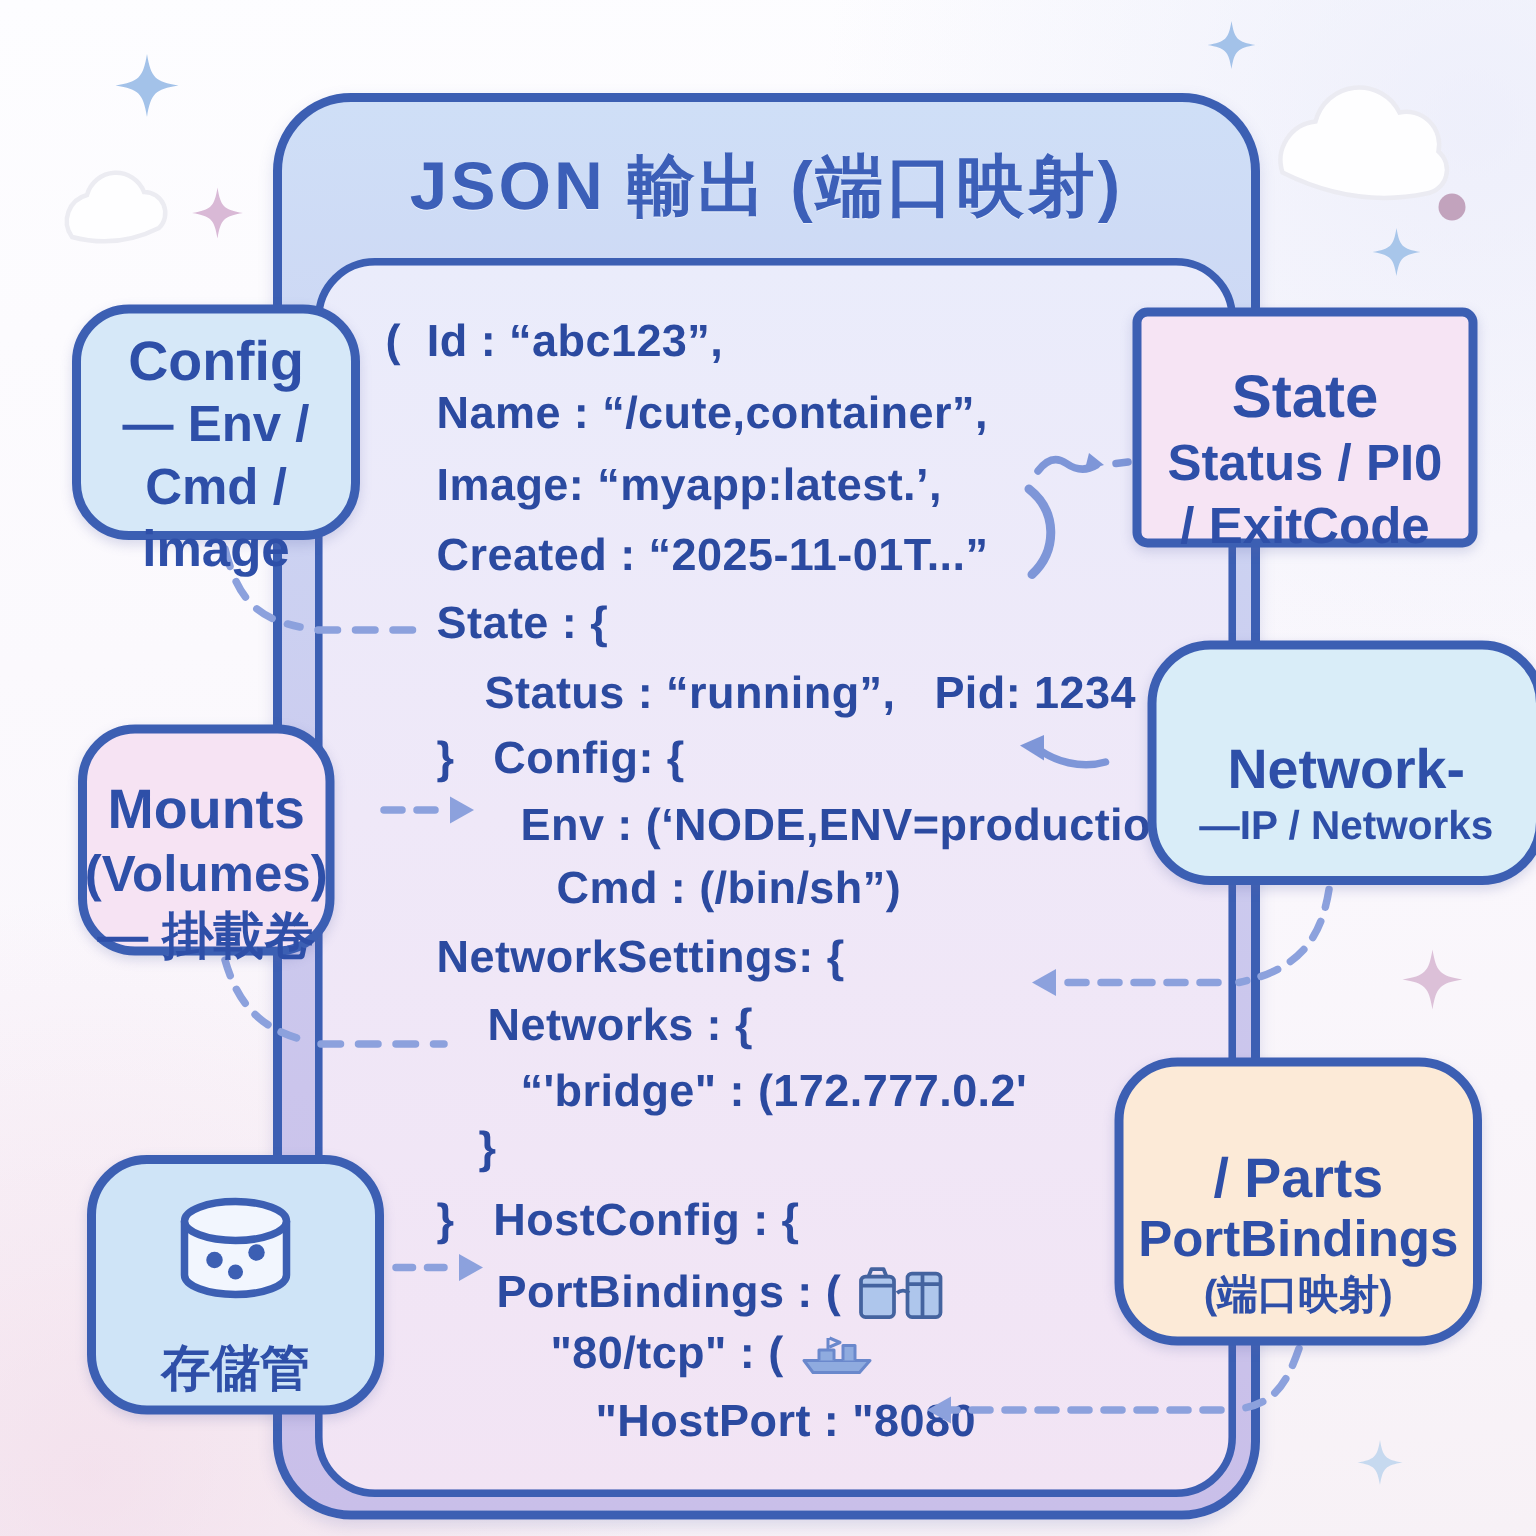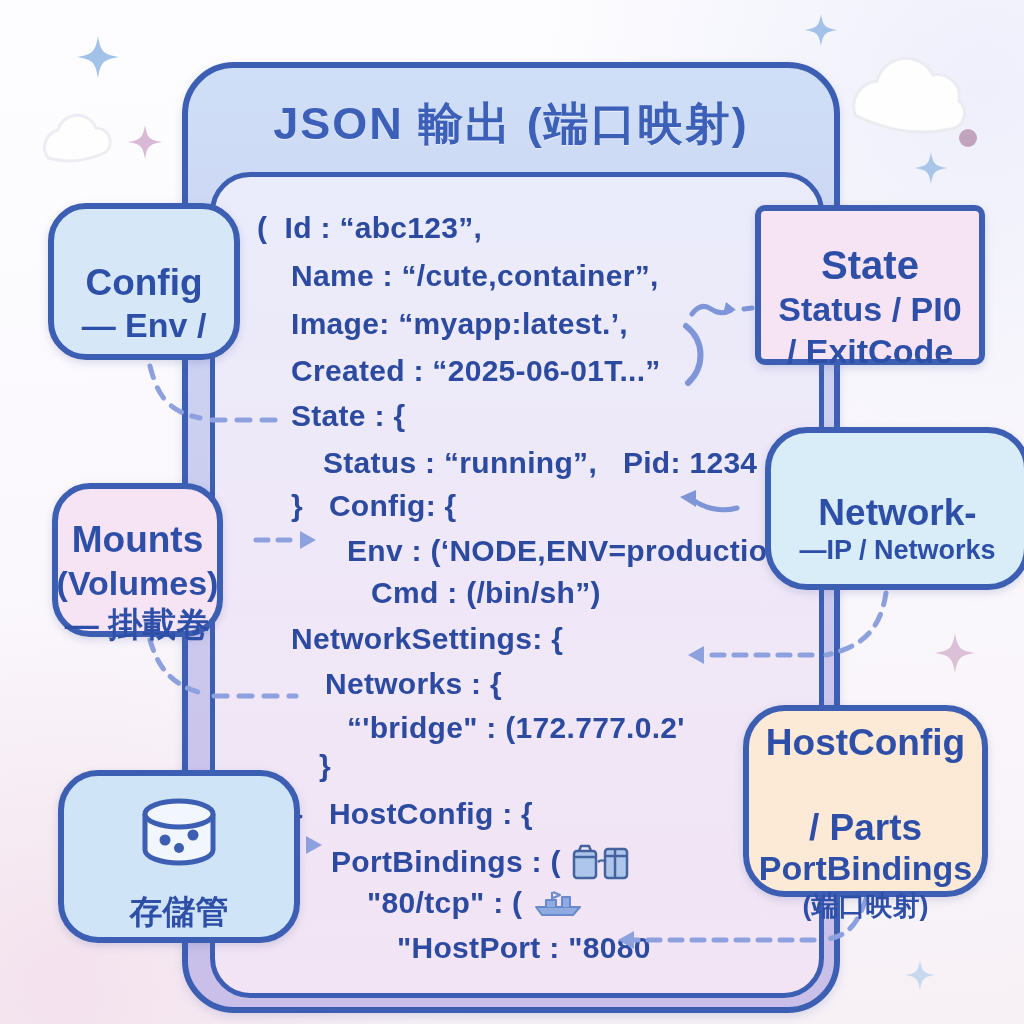--- a/index.html
+++ b/index.html
@@ -41,36 +41,36 @@
     text-align:center;border-radius:38px;box-shadow:0 3px 8px rgba(90,100,170,.22);
     color:#2e4fa8;line-height:1.22;
   }
   .callout .t1{font-size:37px;font-weight:bold;margin-top:43px;}
   .callout .t2{font-size:34px;font-weight:600;}
   .cfg{left:48px;top:203px;width:192px;height:157px;background:#d6e8f8;}
   .sta{left:755px;top:205px;width:230px;height:160px;background:#f6e4f4;border-radius:10px;}
   .mnt{left:52px;top:483px;width:171px;height:154px;background:#f6e3f3;}
   .net{left:765px;top:427px;width:265px;height:163px;background:#d9edf8;border-radius:42px;text-align:right;}
   .hcf{left:743px;top:705px;width:245px;height:192px;background:#fcead7;border-radius:42px;}
-  .sto{left:58px;top:770px;width:242px;height:173px;background:#cfe4f7;border-radius:40px;
+  .sto{left:58px;top:770px;width:198px;height:173px;background:#cfe4f7;border-radius:40px;
        justify-content:flex-start;padding-top:18px;}
   .sto .t1{font-size:33px;font-weight:bold;margin-top:6px;}
   .overlay{left:0;top:0;pointer-events:none;}
 </style>
 </head>
 <body>
 
 <div class="abs main-card">
   <div class="card-title">JSON 輸出 (端口映射)</div>
 
   <div class="code-panel">
     <div class="code-line" style="left:42px;top:34px"><span>(  Id : “abc123”,</span></div>
     <div class="code-line" style="left:76px;top:82px"><span>Name : “/cute,container”,</span></div>
     <div class="code-line" style="left:76px;top:130px"><span>Image: “myapp:latest.’,</span></div>
-    <div class="code-line" style="left:76px;top:177px"><span>Created : “2025-06-01T...”</span></div>
+    <div class="code-line" style="left:76px;top:177px"><span>Created : “2025-11-01T...”</span></div>
     <div class="code-line" style="left:76px;top:222px"><span>State : {</span></div>
     <div class="code-line" style="left:108px;top:269px"><span>Status : “running”,   Pid: 1234</span></div>
     <div class="code-line" style="left:76px;top:312px"><span>}   Config: {</span></div>
     <div class="code-line" style="left:132px;top:357px"><span>Env : (‘NODE,ENV=production</span></div>
     <div class="code-line" style="left:156px;top:399px"><span>Cmd : (/bin/sh”)</span></div>
     <div class="code-line" style="left:76px;top:445px"><span>NetworkSettings: {</span></div>
     <div class="code-line" style="left:110px;top:490px"><span>Networks : {</span></div>
     <div class="code-line" style="left:132px;top:534px"><span>“'bridge" : (172.777.0.2'</span></div>
     <div class="code-line" style="left:104px;top:572px"><span>}</span></div>
     <div class="code-line" style="left:76px;top:620px"><span>}   HostConfig : {</span></div>
@@ -159,41 +159,41 @@
 
   <g>
     <path d="M866,899 C858,922 850,935 828,939 M814,940 H632" stroke="#8ca1dd" stroke-width="5" fill="none" stroke-dasharray="12 10" stroke-linecap="round"></path>
     <path d="M634,931 L618,940 L634,949 Z" fill="#8ca1dd"></path>
   </g>
 </svg>
 
 <div class="callout cfg">
   <div class="t1">Config</div>
   <div class="t2">— Env /</div>
+  <div class="t2">Cmd / image</div>
 </div>
 
 <div class="callout sta">
   <div class="t1" style="font-size:40px">State</div>
   <div class="t2">Status / PI0</div>
   <div class="t2">/ ExitCode</div>
 </div>
 
 <div class="callout mnt">
   <div class="t1">Mounts</div>
   <div class="t2">(Volumes)</div>
   <div class="t2">— 掛載卷</div>
 </div>
 
 <div class="callout net">
   <div class="t1" style="line-height:1.1">Network-</div>
   <div class="t2" style="font-size:27px">—IP / Networks</div>
 </div>
 
 <div class="callout hcf">
-  <div class="t1" style="line-height:1.12">HostConfig</div>
   <div class="t1" style="line-height:1.12">/ Parts</div>
   <div class="t2">PortBindings</div>
   <div class="t2" style="font-size:27px">(端口映射)</div>
 </div>
 
 <div class="callout sto">
   <svg width="100" height="92" viewBox="0 0 100 92">
     <g stroke="#3c5fb3" stroke-width="5" fill="#f2f6fe" stroke-linejoin="round">
       <path d="M16,20 V56 a34,13 0 0 0 68,0 V20"></path>
       <ellipse cx="50" cy="20" rx="34" ry="13"></ellipse>

